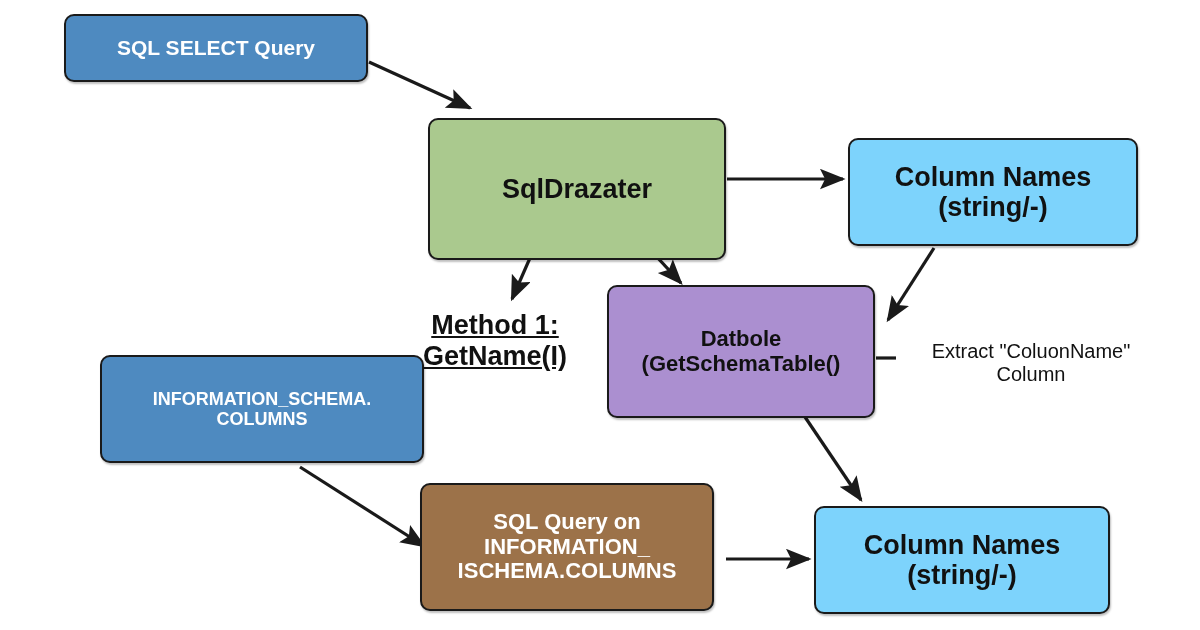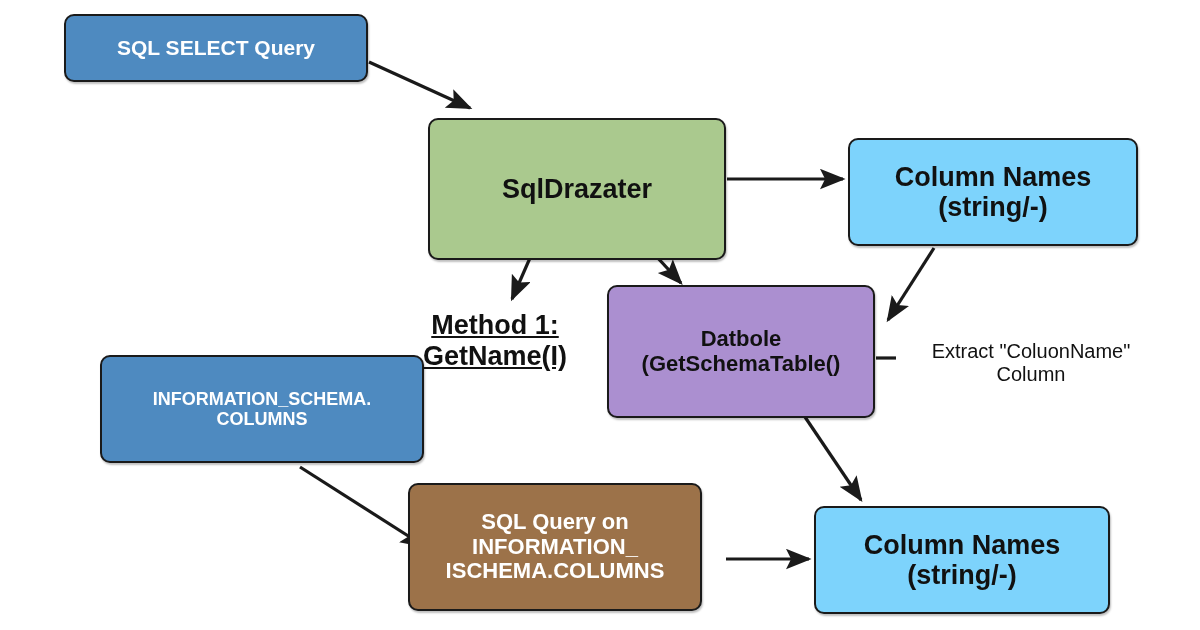--- a/index.html
+++ b/index.html
@@ -75,21 +75,21 @@
   }
   .plain-text.bold {
     font-weight: bold;
   }
   
   #node-sql-select   { left: 64px;  top: 14px;  width: 304px; height: 68px;  font-size: 21px; }
   #node-sqldrazater  { left: 428px; top: 118px; width: 298px; height: 142px; font-size: 27px; }
   #node-column-names-1 { left: 848px; top: 138px; width: 290px; height: 108px; font-size: 27px; }
   #node-datbole      { left: 607px; top: 285px; width: 268px; height: 133px; font-size: 22px; }
   #node-info-schema  { left: 60px;  top: 355px; width: 324px; height: 108px; font-size: 18px; margin-left: 40px; }
-  #node-sql-query-on { left: 408px; top: 483px; width: 294px; height: 128px; font-size: 22px; }
+  #node-sql-query-on { left: 420px; top: 483px; width: 294px; height: 128px; font-size: 22px; }
   #node-column-names-2 { left: 814px; top: 506px; width: 296px; height: 108px; font-size: 27px; }
   #text-method1      { left: 390px; top: 310px; width: 210px; font-size: 27px; text-decoration: underline; }
   #text-extract      { left: 898px; top: 340px; width: 266px; font-size: 20px; }
 </style>
 </head>
 <body>
 
 <div id="canvas">
 
   <svg id="edges" viewBox="0 0 1200 630" width="1200" height="630" xmlns="http://www.w3.org/2000/svg">

